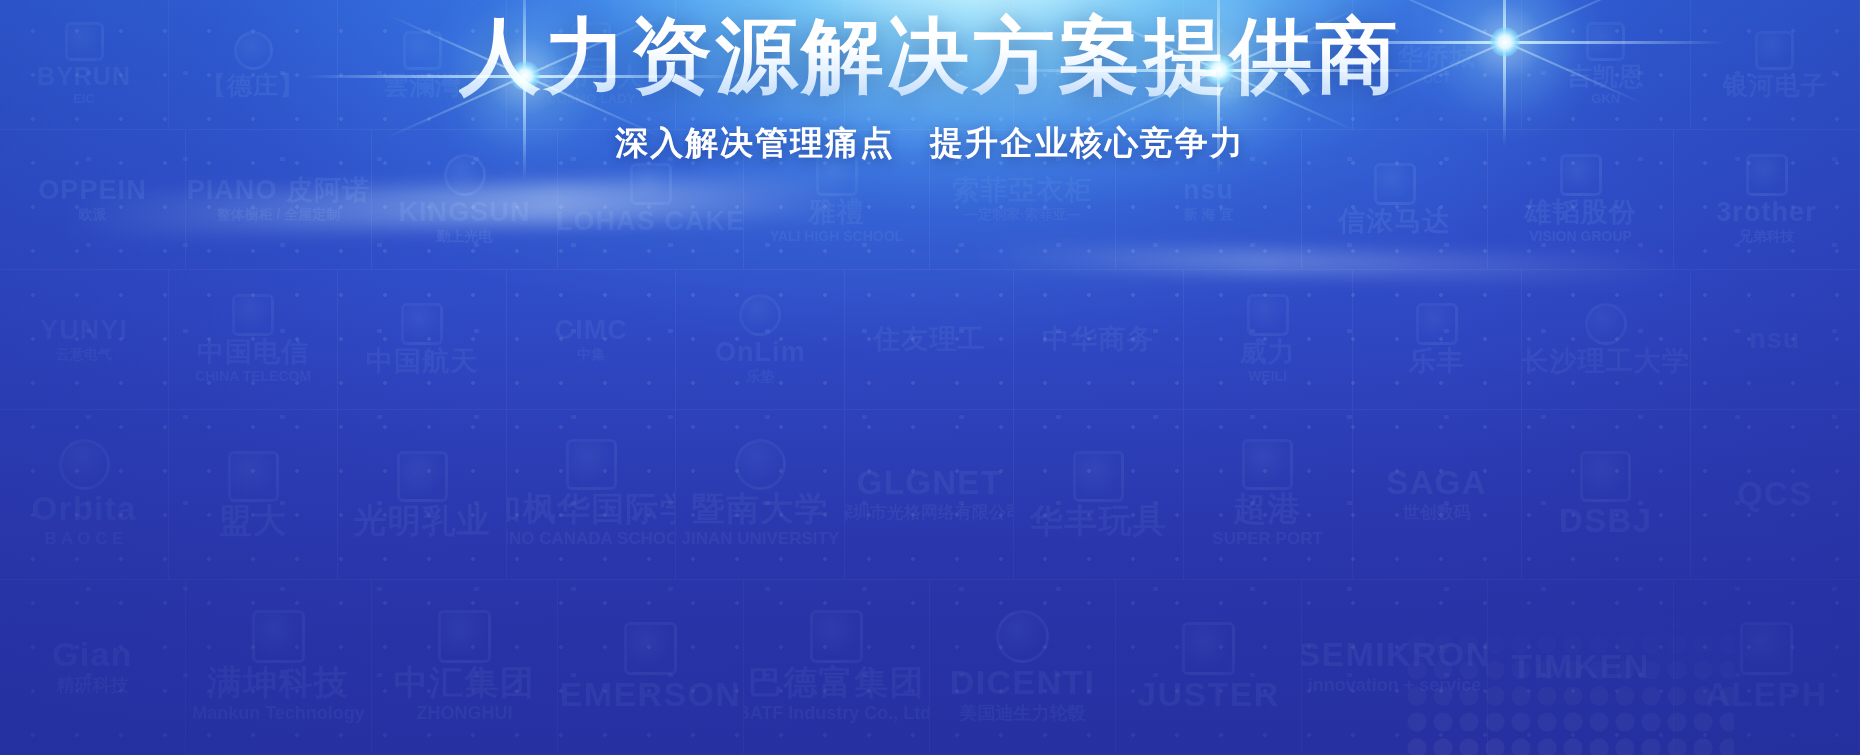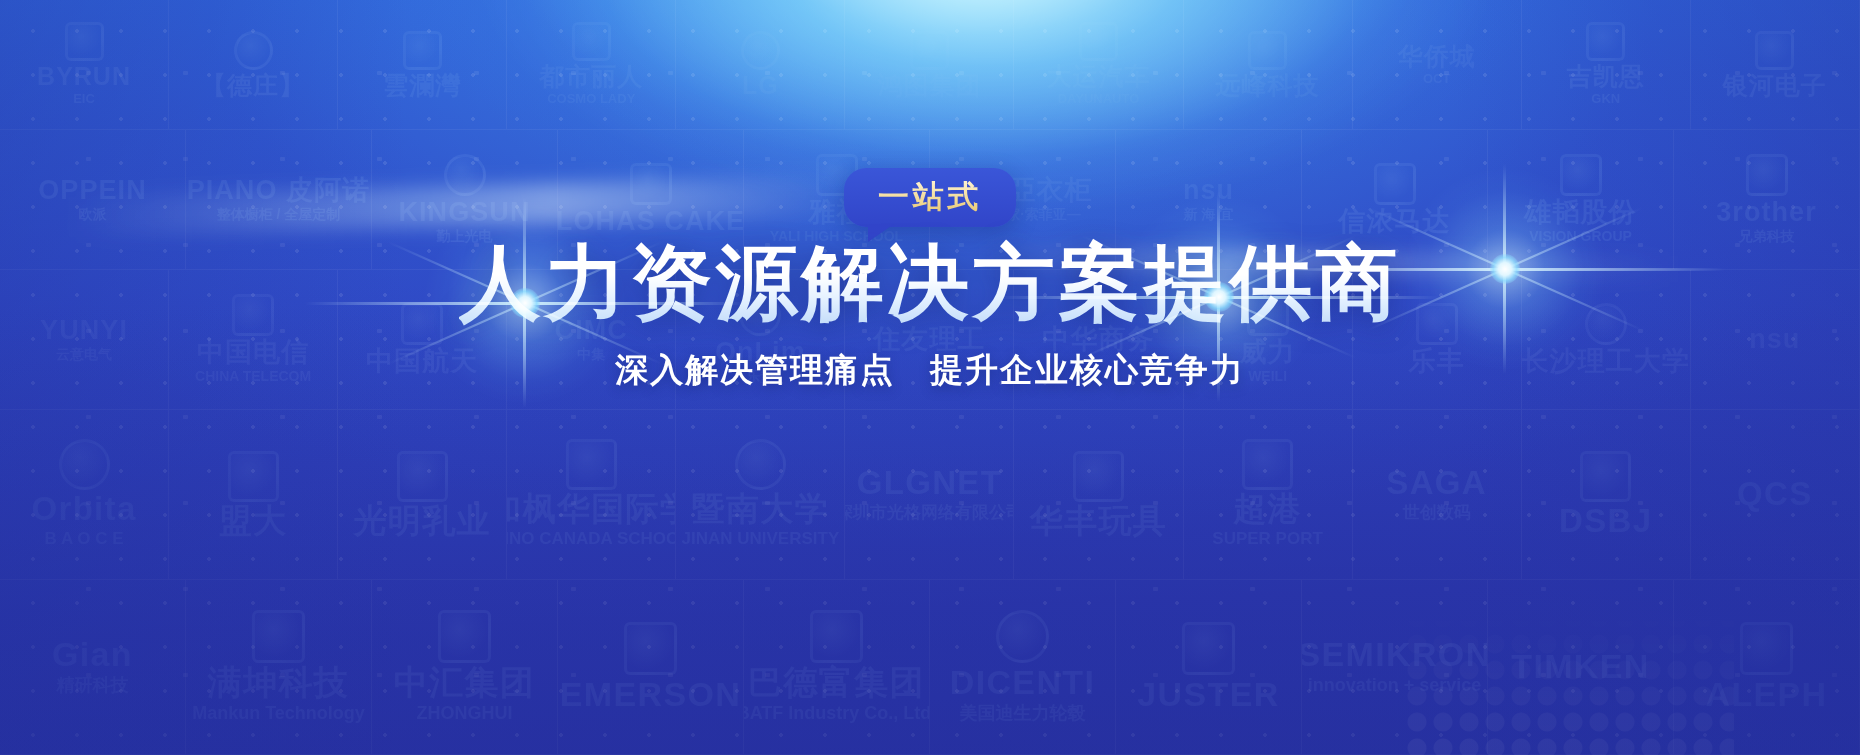--- a/index.html
+++ b/index.html
@@ -457,23 +457,20 @@
   <div class="dots2"></div>
   <div class="mosaic"></div>
   <div class="sheen"></div>
   <div class="vignette"></div>
 
   <div class="streak" id="streak1"></div>
   <div class="streak" id="streak2"></div>
 
   <div class="content">
 
-    <div class="badge">
-      <div class="btxt">一站式</div>
-    </div>
 
     <div class="title-wrap">
       <h1 class="title">人力资源解决方案提供商</h1>
 
       <div class="flare" id="flareA">
         <span class="halo"></span>
           <span class="hbeam"></span>
           <span class="vbeam"></span>
         <span class="d1"></span>
           <span class="d2"></span>

